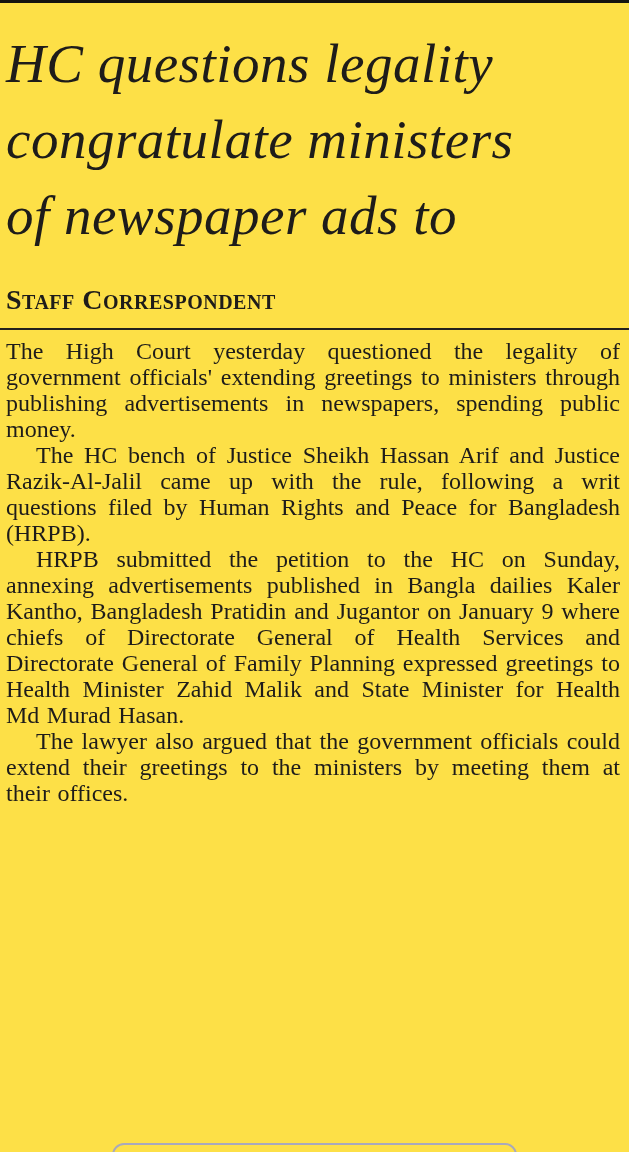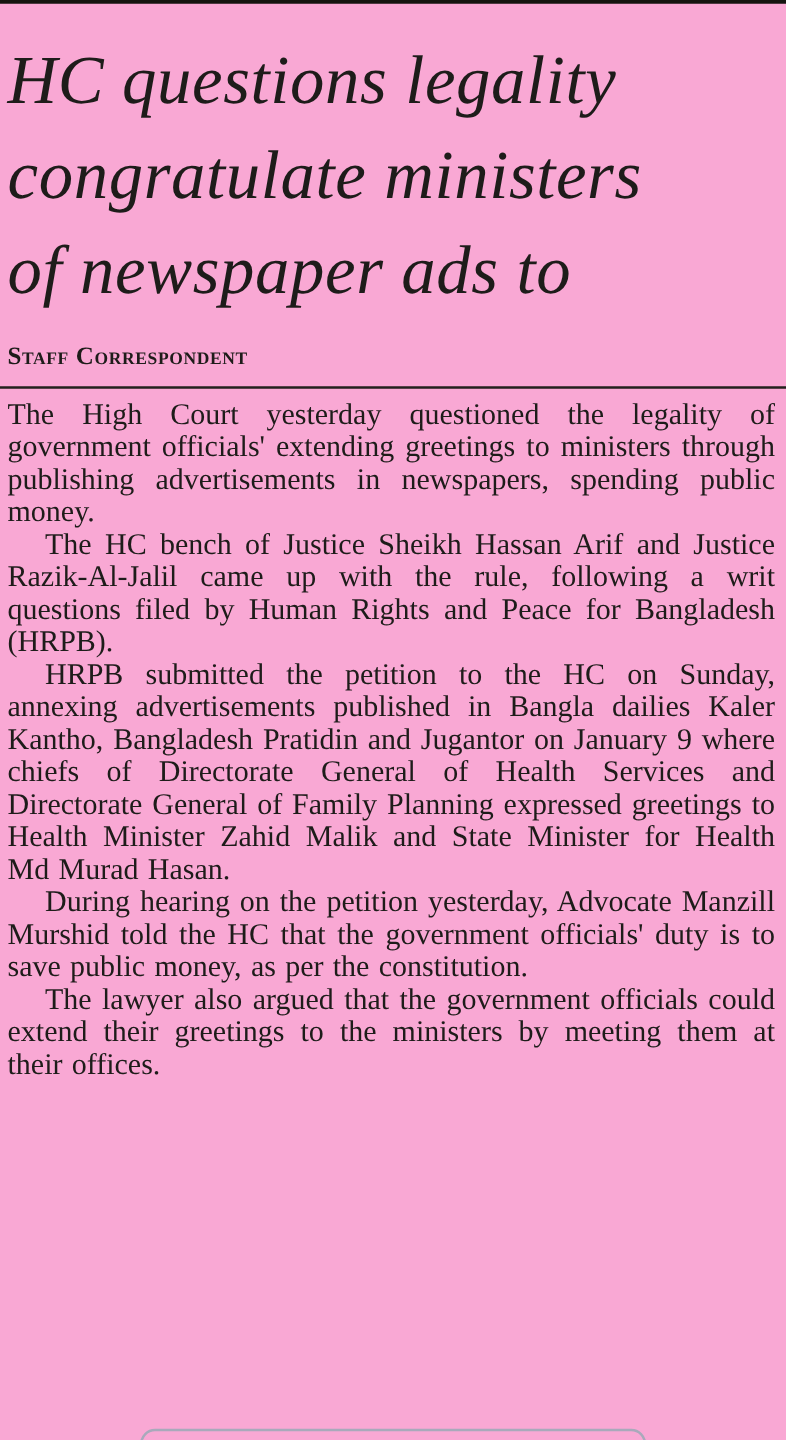--- a/index.html
+++ b/index.html
@@ -5,21 +5,21 @@
   html, body {
     margin: 0;
     padding: 0;
     background: #e9e9e7;
   }
   .page {
     position: relative;
     width: 629px;
     height: 1152px;
     margin: 0 auto;
-    background: #f9a8d4;
+    background: #fde047;
     color: #1e1c1a;
     font-family: "Liberation Serif", serif;
     overflow: hidden;
     box-sizing: border-box;
   }
   .top-rule {
     position: absolute;
     top: 0;
     left: 0;
     right: 0;
@@ -31,24 +31,24 @@
     font-style: italic;
     font-weight: normal;
     font-size: 55px;
     line-height: 76px;
     letter-spacing: 0.5px;
   }
   .headline-line {
     white-space: nowrap;
   }
   .byline {
-    margin: 20px 6px 0 6px;
+    margin: 30px 6px 0 6px;
     font-variant: small-caps;
     font-weight: bold;
-    font-size: 20px;
+    font-size: 28px;
     letter-spacing: 0.5px;
   }
   .byline-rule {
     border: none;
     border-top: 2px solid #23211d;
     margin: 12px 0 8px 0;
   }
   .body-text {
     margin: 0 9px 0 6px;
     font-size: 24px;
@@ -88,19 +88,18 @@
   </h1>
 
   <div class="byline">Staff Correspondent</div>
 
   <hr class="byline-rule">
 
   <div class="body-text">
     <p>The High Court yesterday questioned the legality of government officials' extending greetings to ministers through publishing advertisements in newspapers, spending public money.</p>
     <p>The HC bench of Justice Sheikh Hassan Arif and Justice Razik-Al-Jalil came up with the rule, following a writ questions filed by Human Rights and Peace for Bangladesh (HRPB).</p>
     <p>HRPB submitted the petition to the HC on Sunday, annexing advertisements published in Bangla dailies Kaler Kantho, Bangladesh Pratidin and Jugantor on January 9 where chiefs of Directorate General of Health Services and Directorate General of Family Planning expressed greetings to Health Minister Zahid Malik and State Minister for Health Md Murad Hasan.</p>
-    <p>During hearing on the petition yesterday, Advocate Manzill Murshid told the HC that the government officials' duty is to save public money, as per the constitution.</p>
     <p>The lawyer also argued that the government officials could extend their greetings to the ministers by meeting them at their offices.</p>
   </div>
 
   <div class="cropped-box"></div>
 
 </div>
 
 </body></html>

